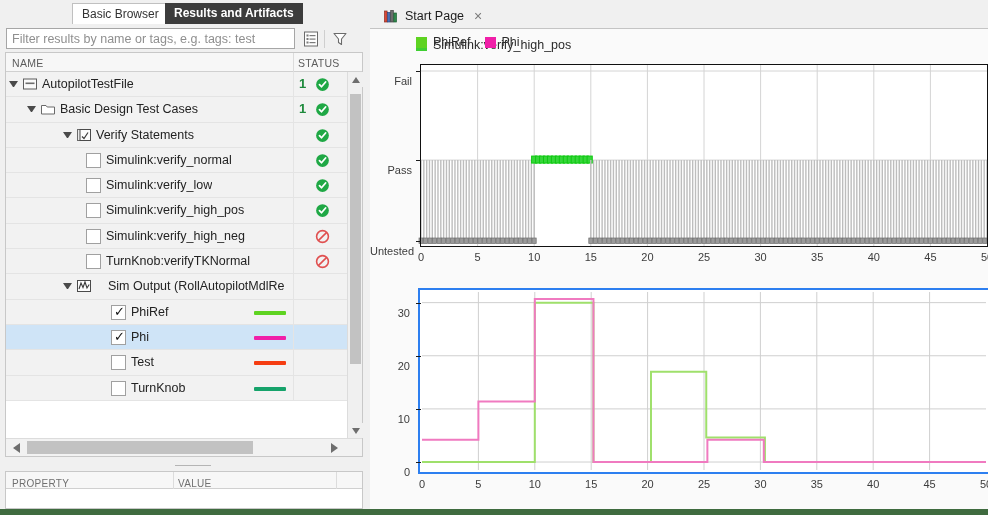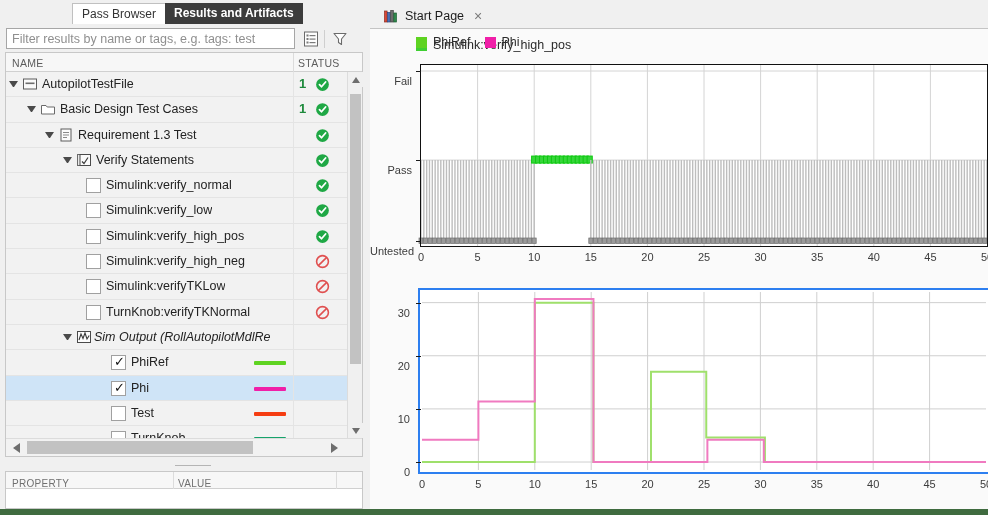--- a/index.html
+++ b/index.html
@@ -175,21 +175,21 @@
   #statusbar { position:absolute; left:0; bottom:0; width:988px; height:6px; background:#3f6b3f; }
 </style>
 </head>
 <body>
 
 <div id="app">
 
   <div id="left-panel">
 
     <div id="toolstrip">
-      <div class="tstab inactive">Pass Browser</div>
+      <div class="tstab inactive">Basic Browser</div>
       <div class="tstab active">Results and Artifacts</div>
     </div>
 
     <div id="filter-row">
       <input id="filter-input" type="text" placeholder="Filter results by name or tags, e.g. tags: test" style="">
       <div class="tb-sep"></div>
       <div class="tb-icon" id="icon-list">
         <svg width="16" height="16" viewBox="0 0 16 16">
           <rect x="1.5" y="1" width="13" height="14" fill="#fdfdfd" stroke="#6b6b6b" stroke-width="1"></rect>
           <rect x="3.5" y="3.5" width="2" height="2" fill="#7a7a7a"></rect>
@@ -237,35 +237,20 @@
               </svg></div>
             <div class="label" style="left: 54px; max-width: 231px;">Basic Design Test Cases</div>
             <div class="rowdiv"></div>
             <div class="count">1</div>
             <div class="stat"><svg width="15" height="15" viewBox="0 0 16 16">
                 <circle cx="8" cy="8" r="6.8" fill="#1fa845"></circle>
                 <path d="M4.8 8.2 L6.9 10.4 L11.3 5.3" fill="none" stroke="#ffffff" stroke-width="1.9" stroke-linecap="round" stroke-linejoin="round"></path>
               </svg></div>
           </div>
           <div class="row">
-            <div class="arrow" style="left: 39px;"></div>
-            <div class="ticon" style="left: 52px;"><svg width="16" height="16" viewBox="0 0 16 16">
-                <rect x="3" y="2" width="10" height="12" fill="#fcfcfc" stroke="#5d5d5d" stroke-width="1"></rect>
-                <rect x="5" y="5" width="6" height="1" fill="#8a8a8a"></rect>
-                <rect x="5" y="7.5" width="6" height="1" fill="#8a8a8a"></rect>
-                <rect x="5" y="10" width="4" height="1" fill="#8a8a8a"></rect>
-              </svg></div>
-            <div class="label" style="left: 72px; max-width: 213px;">Requirement 1.3 Test</div>
-            <div class="rowdiv"></div>
-            <div class="stat"><svg width="15" height="15" viewBox="0 0 16 16">
-                <circle cx="8" cy="8" r="6.8" fill="#1fa845"></circle>
-                <path d="M4.8 8.2 L6.9 10.4 L11.3 5.3" fill="none" stroke="#ffffff" stroke-width="1.9" stroke-linecap="round" stroke-linejoin="round"></path>
-              </svg></div>
-          </div>
-          <div class="row">
             <div class="arrow" style="left: 57px;"></div>
             <div class="ticon" style="left: 70px;"><svg width="16" height="16" viewBox="0 0 16 16">
                 <rect x="1.5" y="2.5" width="9" height="11" fill="#e9e9e9" stroke="#6a6a6a" stroke-width="1"></rect>
                 <rect x="4" y="2.5" width="10.5" height="11" fill="#fbfbfb" stroke="#4a4a4a" stroke-width="1"></rect>
                 <path d="M6 9.5 L8 11.5 L12 5.5" fill="none" stroke="#3b3b3b" stroke-width="1.2"></path>
               </svg></div>
             <div class="label" style="left: 90px; max-width: 195px; text-align: right;">Verify Statements</div>
             <div class="rowdiv"></div>
             <div class="stat"><svg width="15" height="15" viewBox="0 0 16 16">
                 <circle cx="8" cy="8" r="6.8" fill="#1fa845"></circle>
@@ -303,43 +288,34 @@
             <div class="cbox" style="left: 80px;"></div>
             <div class="label" style="left: 100px; max-width: 185px;">Simulink:verify_high_neg</div>
             <div class="rowdiv"></div>
             <div class="stat"><svg width="15" height="15" viewBox="0 0 16 16">
                 <circle cx="8" cy="8" r="6.3" fill="none" stroke="#e05050" stroke-width="1.7"></circle>
                 <line x1="3.8" y1="12.2" x2="12.2" y2="3.8" stroke="#e05050" stroke-width="1.7"></line>
               </svg></div>
           </div>
           <div class="row">
             <div class="cbox" style="left: 80px;"></div>
-            <div class="label" style="left: 100px; max-width: 185px;">Simulink:verifyTKLow</div>
-            <div class="rowdiv"></div>
-            <div class="stat"><svg width="15" height="15" viewBox="0 0 16 16">
-                <circle cx="8" cy="8" r="6.3" fill="none" stroke="#e05050" stroke-width="1.7"></circle>
-                <line x1="3.8" y1="12.2" x2="12.2" y2="3.8" stroke="#e05050" stroke-width="1.7"></line>
-              </svg></div>
-          </div>
-          <div class="row">
-            <div class="cbox" style="left: 80px;"></div>
             <div class="label" style="left: 100px; max-width: 185px;">TurnKnob:verifyTKNormal</div>
             <div class="rowdiv"></div>
             <div class="stat"><svg width="15" height="15" viewBox="0 0 16 16">
                 <circle cx="8" cy="8" r="6.3" fill="none" stroke="#e05050" stroke-width="1.7"></circle>
                 <line x1="3.8" y1="12.2" x2="12.2" y2="3.8" stroke="#e05050" stroke-width="1.7"></line>
               </svg></div>
           </div>
           <div class="row">
             <div class="arrow" style="left: 57px;"></div>
             <div class="ticon" style="left: 70px;"><svg width="16" height="16" viewBox="0 0 16 16">
                 <rect x="1.5" y="2.5" width="13" height="11" fill="#fcfcfc" stroke="#4a4a4a" stroke-width="1"></rect>
                 <polyline points="3,11 5,5 7,9.5 9,4 11,10 13.2,6.5" fill="none" stroke="#3a3a3a" stroke-width="1.1"></polyline>
               </svg></div>
-            <div class="label" style="left: 88px; max-width: 195px; font-style: italic;">Sim Output (RollAutopilotMdlRe</div>
+            <div class="label" style="left: 102px; max-width: 195px;">Sim Output (RollAutopilotMdlRe</div>
             <div class="rowdiv"></div>
           </div>
           <div class="row">
             <div class="cbox" style="left: 105px;">
               <span class="chk">✓</span>
             </div>
             <div class="label" style="left: 125px; max-width: 160px;">PhiRef</div>
             <div class="swatch" style="left: 248px; background: rgb(94, 211, 33);"></div>
             <div class="rowdiv"></div>
           </div>

